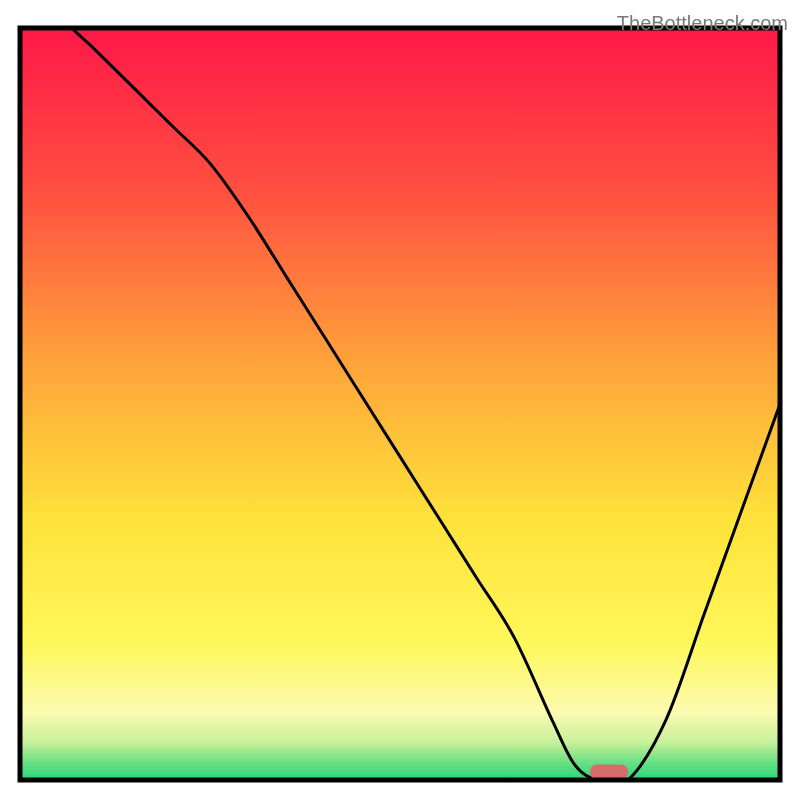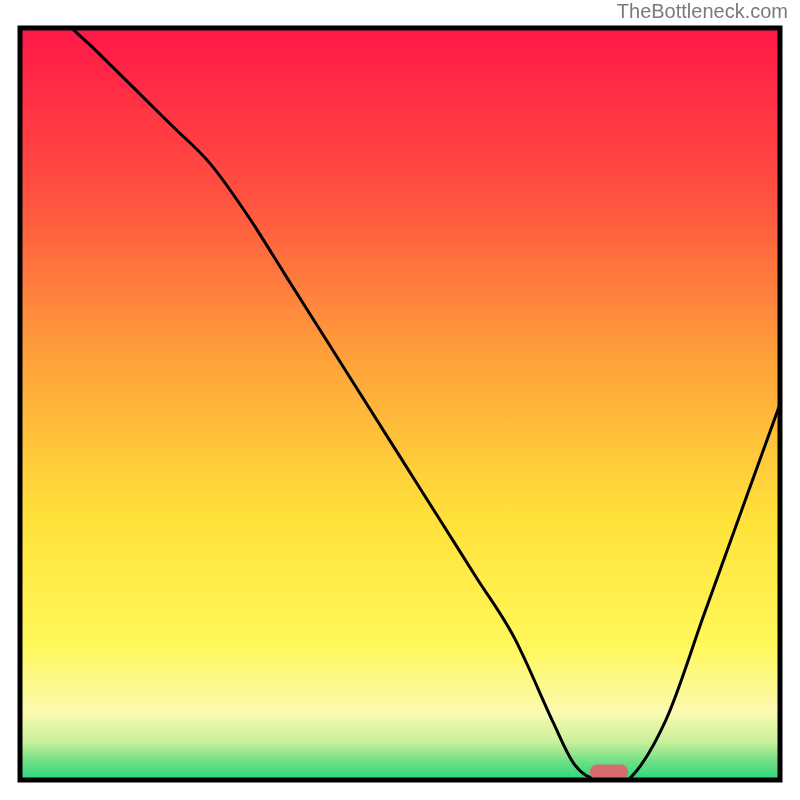--- a/index.html
+++ b/index.html
@@ -8,21 +8,21 @@
     background: #ffffff;
     font-family: Arial, sans-serif;
   }
   .chart-container {
     width: 800px;
     height: 800px;
     position: relative;
   }
   .watermark {
     position: absolute;
-    top: 0;
+    top: 12px;
     right: 12px;
     font-size: 20px;
     color: #7a7a7a;
     font-family: Arial, sans-serif;
     z-index: 10;
   }
   svg {
     display: block;
   }
 </style>

